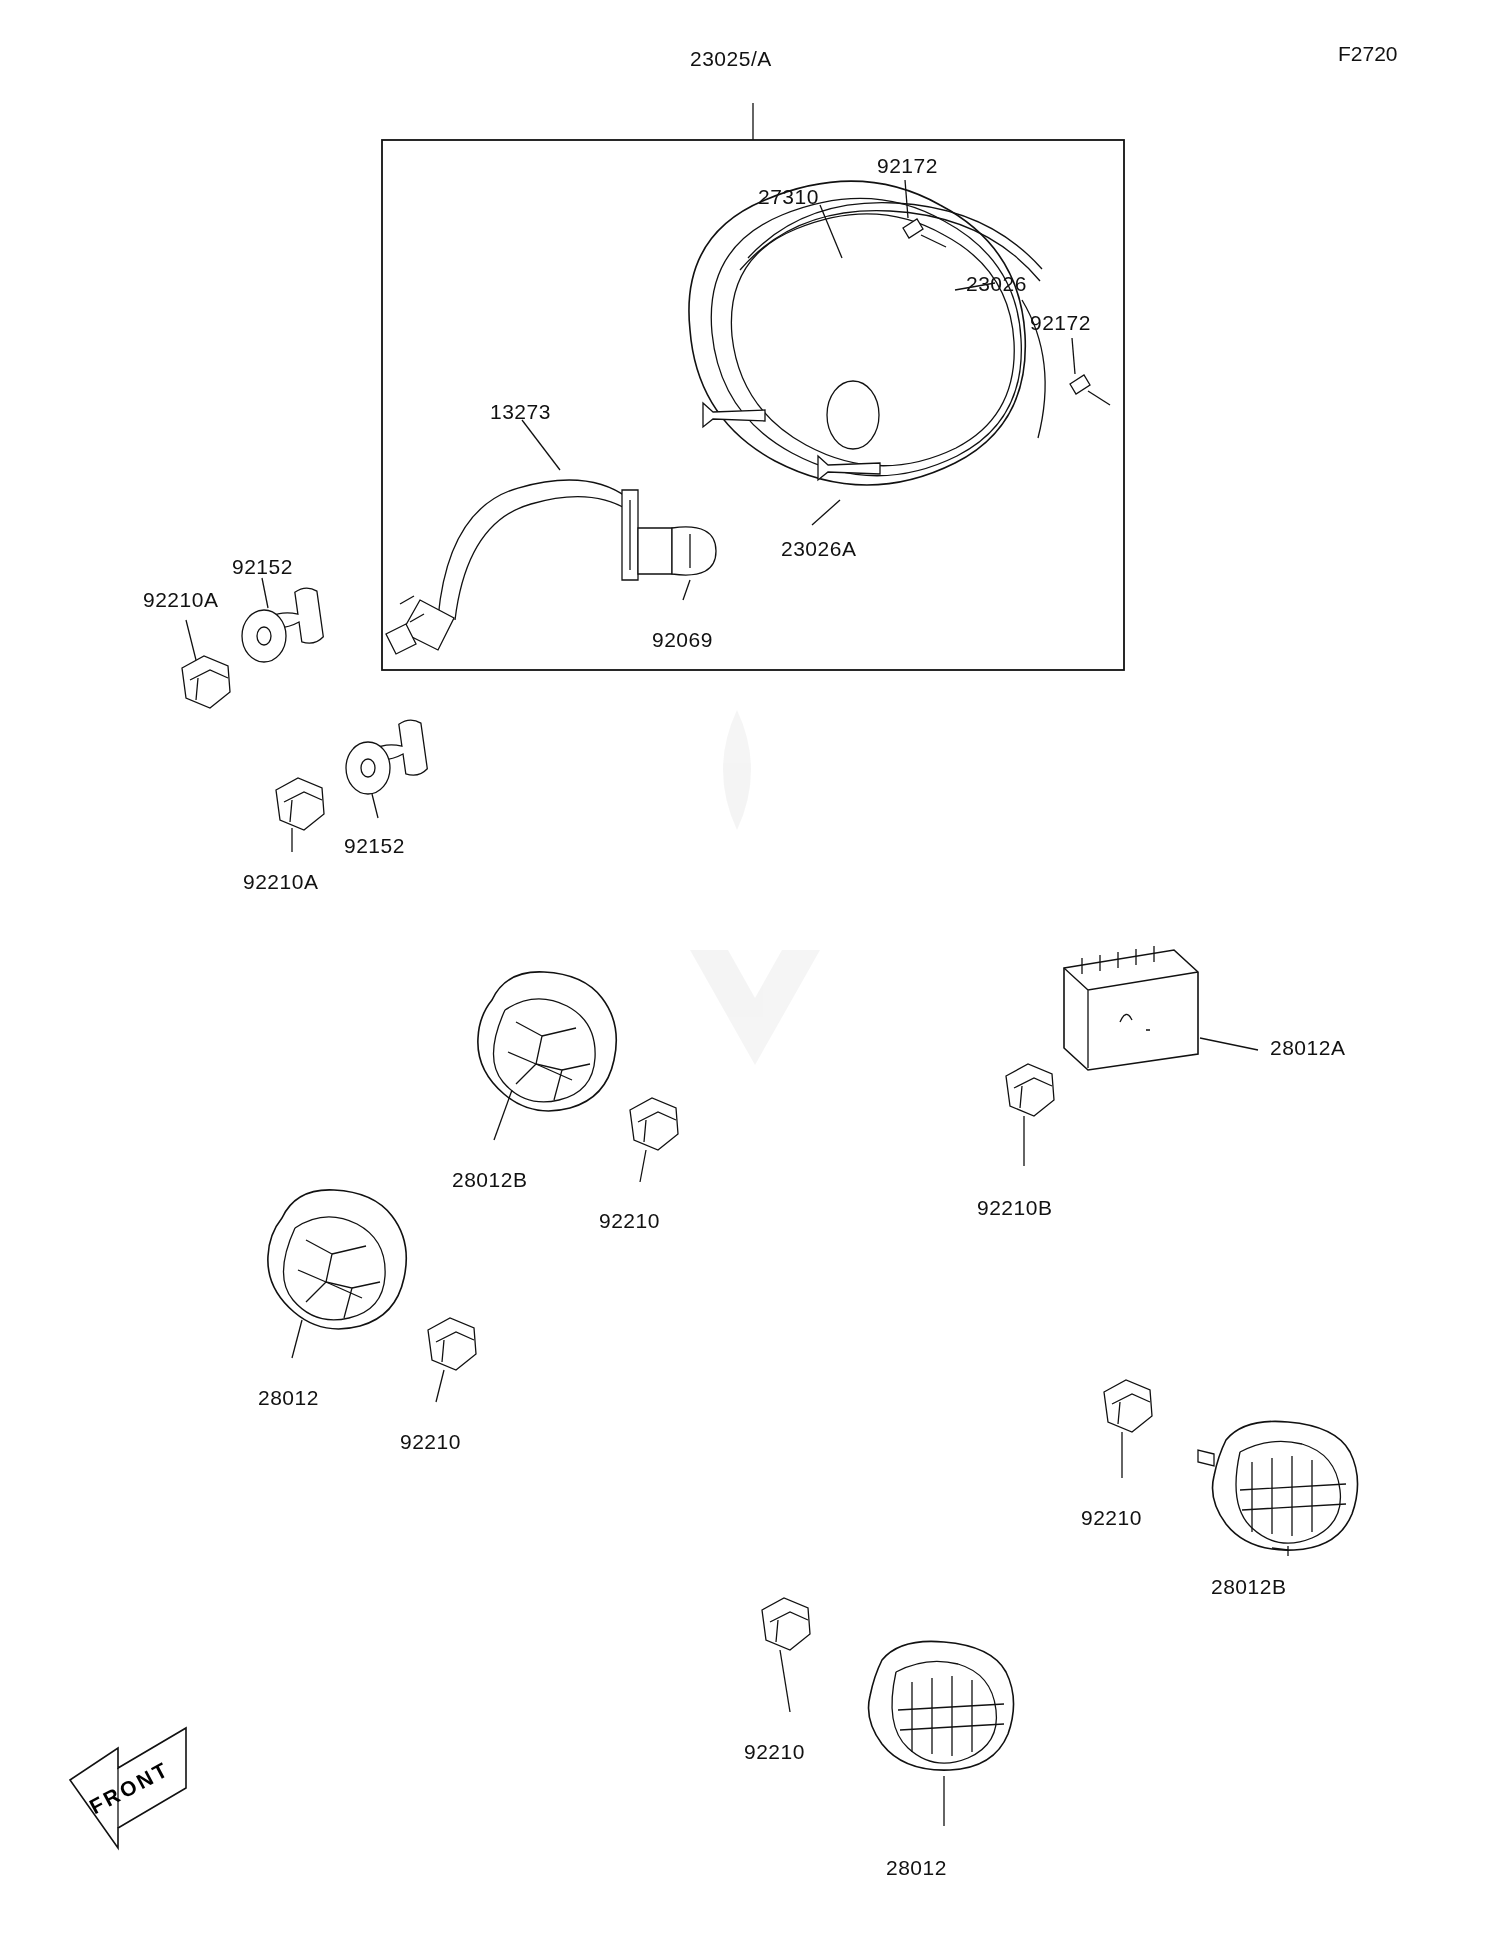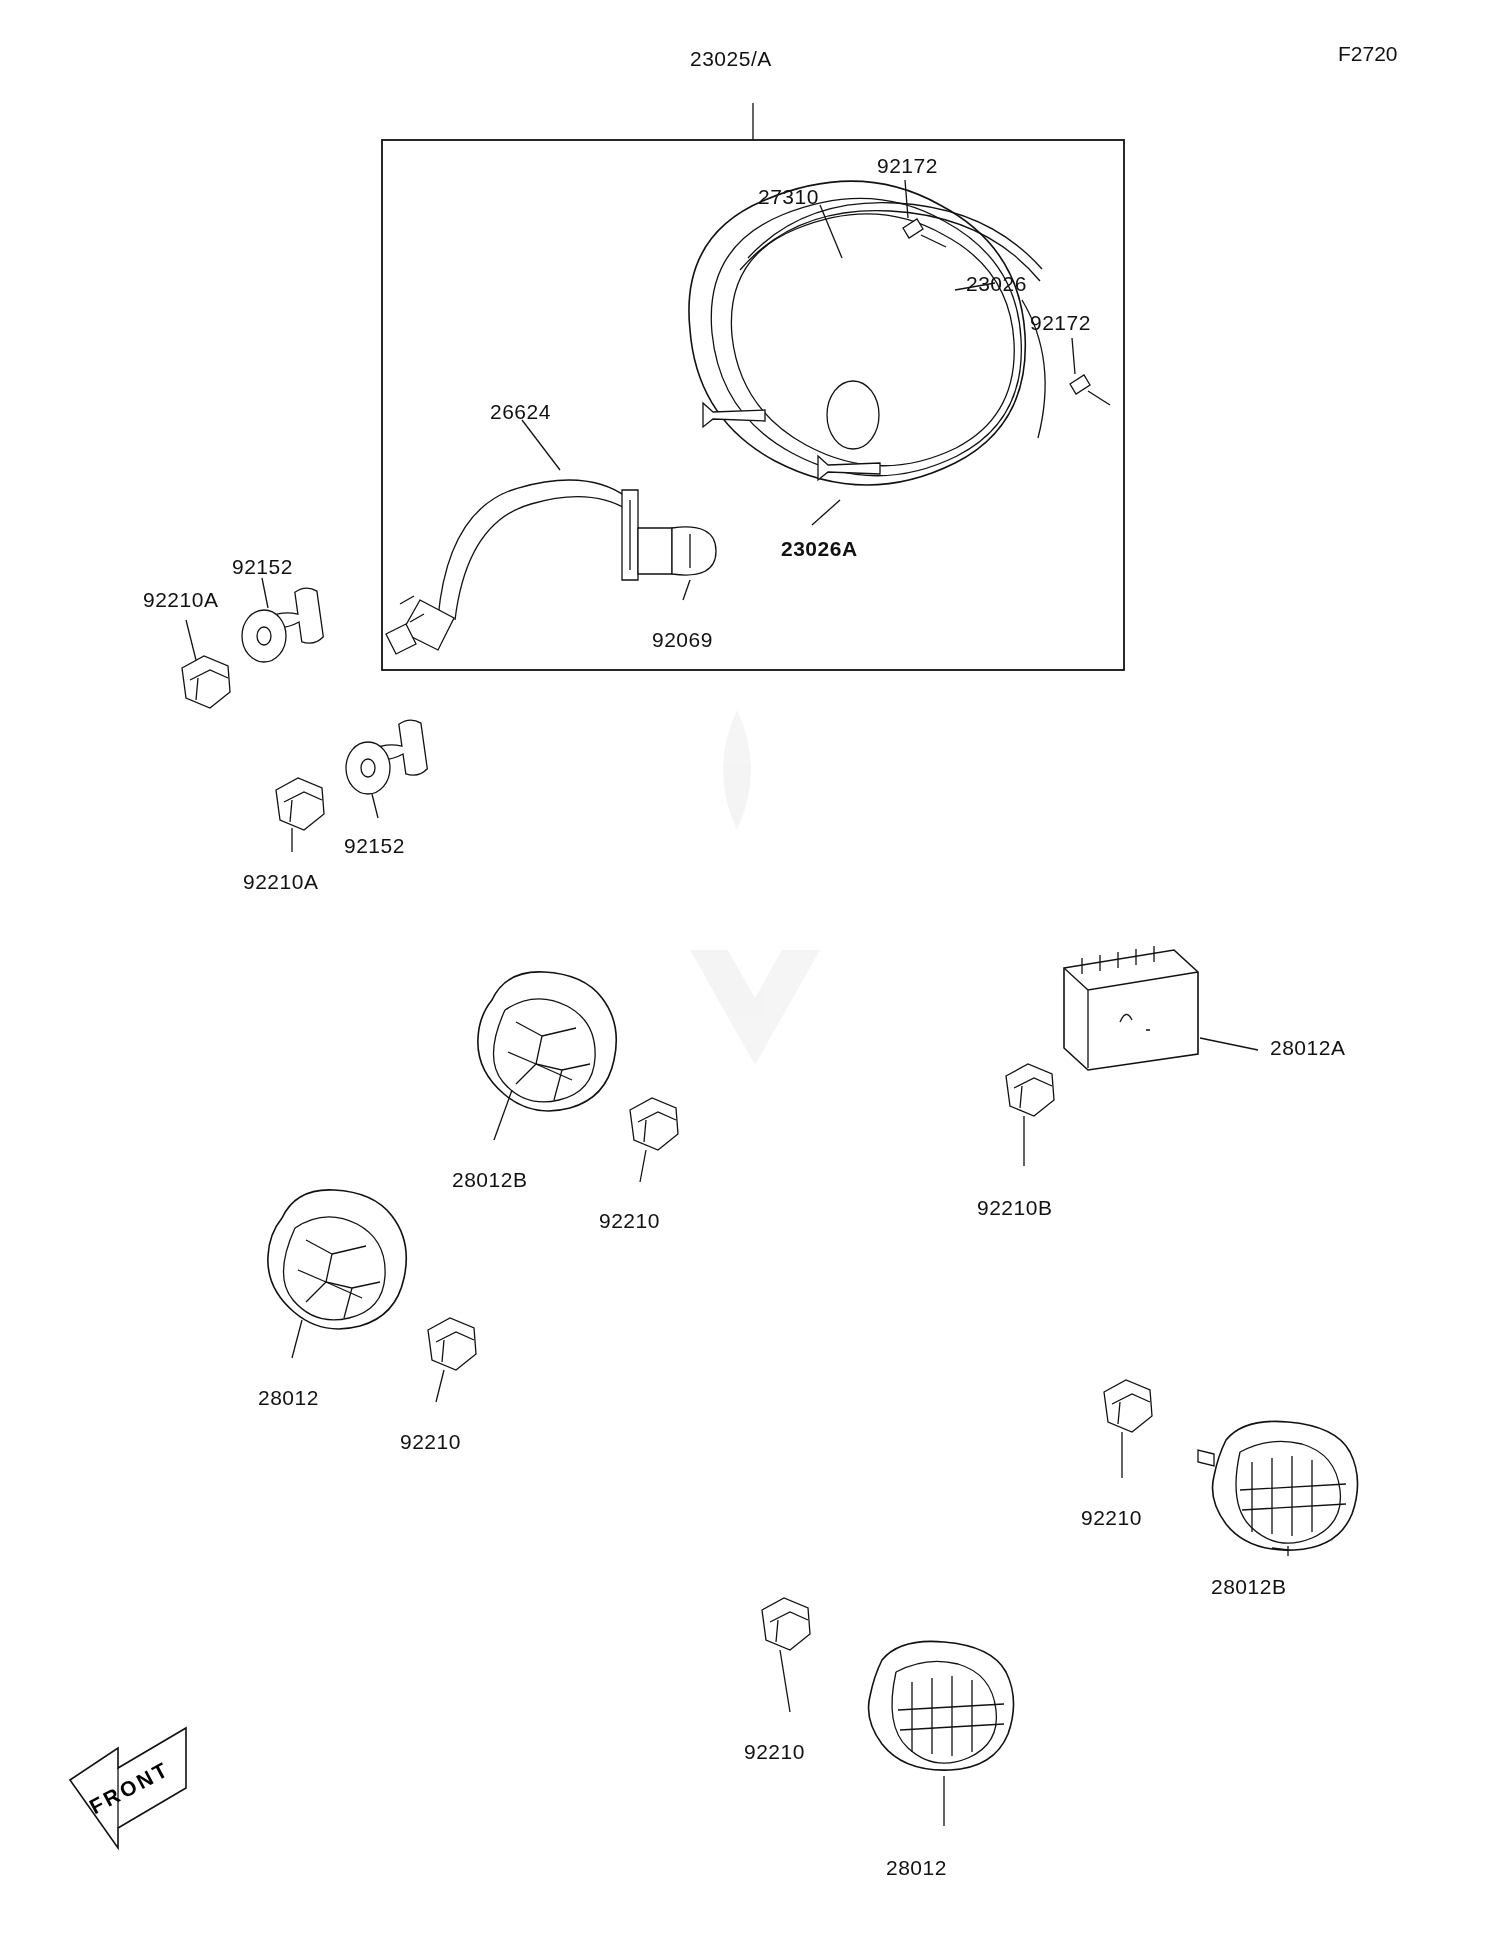--- a/index.html
+++ b/index.html
@@ -209,22 +209,22 @@
     </g>
   </svg>
 
 
   <div class="lbl" style="left:690px;top:47px;">23025/A</div>
 
   <div class="lbl" style="left:758px;top:185px;">27310</div>
   <div class="lbl" style="left:877px;top:154px;">92172</div>
   <div class="lbl" style="left:966px;top:272px;">23026</div>
   <div class="lbl" style="left:1030px;top:311px;">92172</div>
-  <div class="lbl" style="left:490px;top:400px;">26624</div>
-  <div class="lbl" style="left:781px;top:537px;font-weight:bold;">23026A</div>
+  <div class="lbl" style="left:490px;top:400px;">13273</div>
+  <div class="lbl" style="left:781px;top:537px;">23026A</div>
   <div class="lbl" style="left:652px;top:628px;">92069</div>
   <div class="lbl" style="left:232px;top:555px;">92152</div>
   <div class="lbl" style="left:143px;top:588px;">92210A</div>
   <div class="lbl" style="left:344px;top:834px;">92152</div>
   <div class="lbl" style="left:243px;top:870px;">92210A</div>
   <div class="lbl" style="left:452px;top:1168px;">28012B</div>
   <div class="lbl" style="left:599px;top:1209px;">92210</div>
   <div class="lbl" style="left:1270px;top:1036px;">28012A</div>
   <div class="lbl" style="left:977px;top:1196px;">92210B</div>
   <div class="lbl" style="left:258px;top:1386px;">28012</div>

